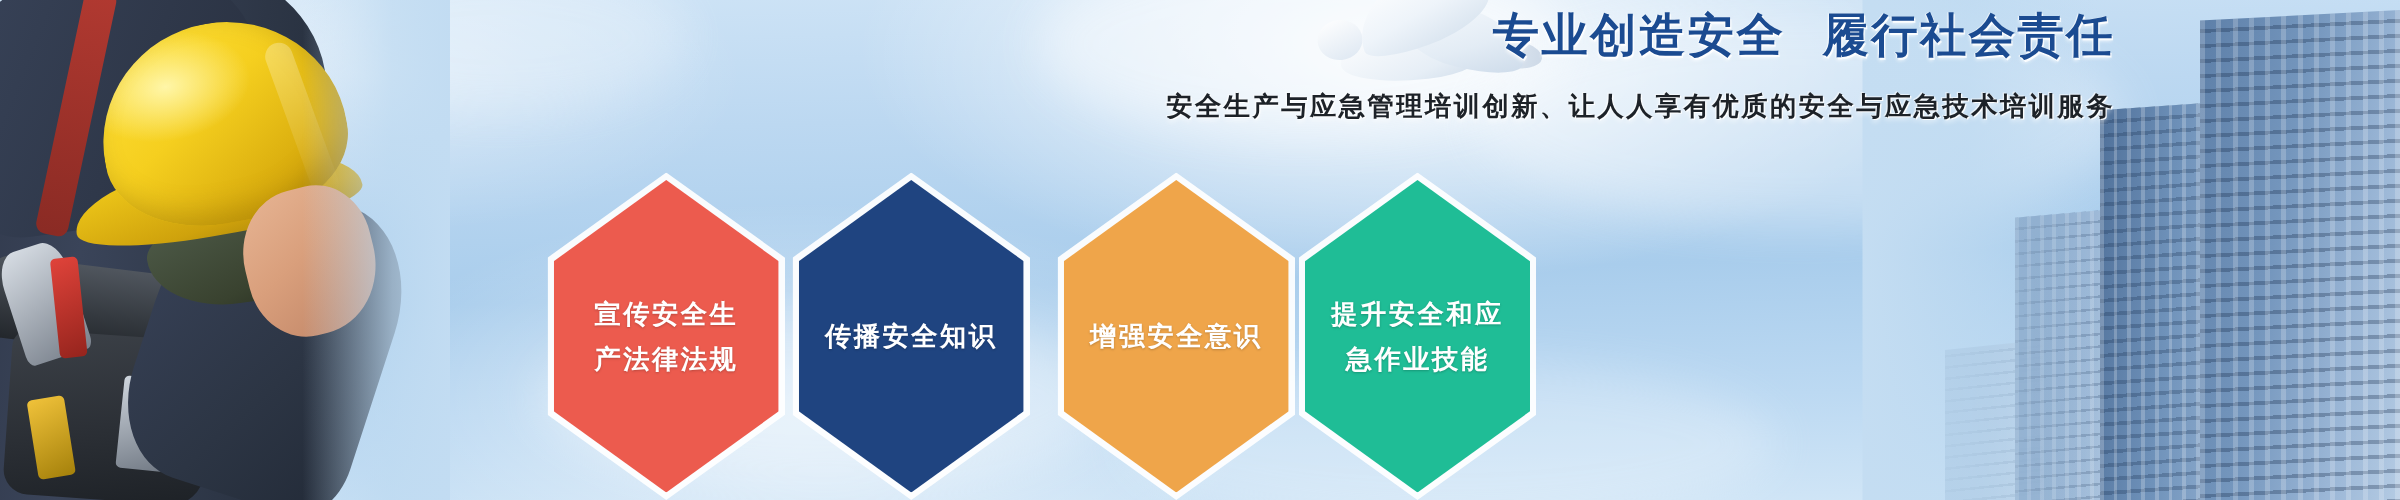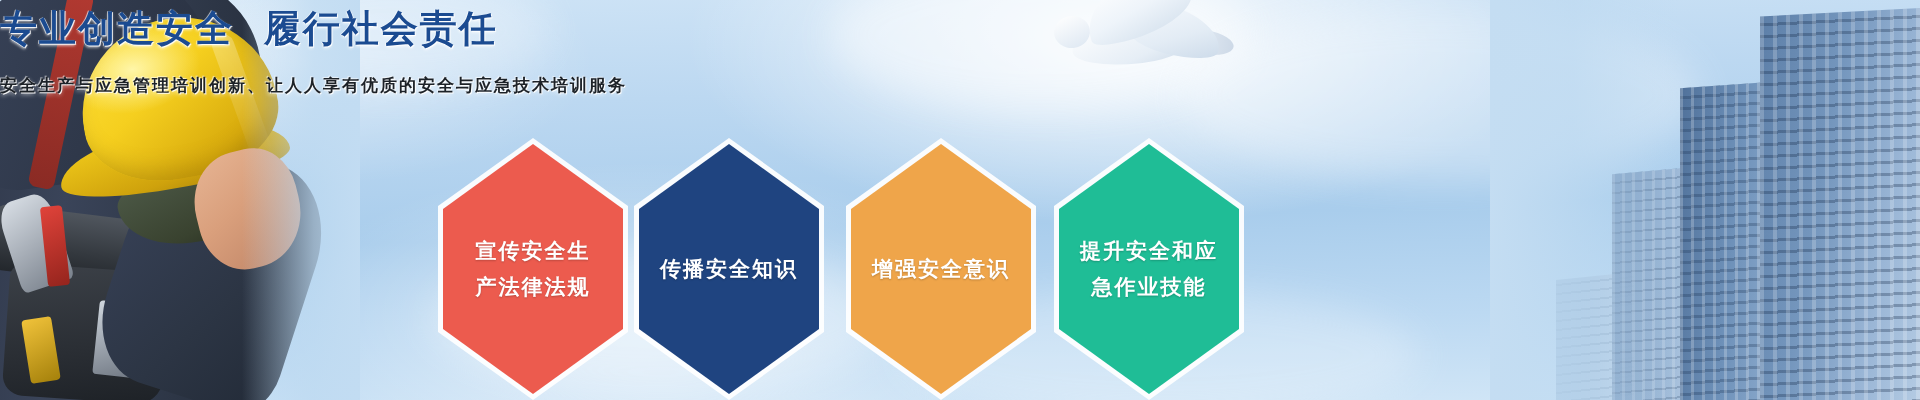--- a/index.html
+++ b/index.html
@@ -210,40 +210,40 @@
   .d-tail {
     position:absolute; left:156px; top:40px; width:58px; height:24px;
     background:linear-gradient(90deg,#eef4fa,#cdd9e7);
     border-radius:20% 60% 60% 20%;
     transform:rotate(10deg);
   }
 
   
   #headline {
     position:absolute; left:0; top:4px; width:1692px;
-    text-align:left;
+    text-align:right;
     z-index:6;
   }
   #title {
     font-family:"DejaVu Sans","Liberation Sans",sans-serif;
     font-size:37px;
     font-weight:bold;
     letter-spacing:2px;
     color:#1b4b91;
     text-shadow:
       1px 1px 0 rgba(255,255,255,.85),
       -1px 0 0 rgba(255,255,255,.6),
       0 2px 3px rgba(255,255,255,.7);
     line-height:50px;
     white-space:pre;
   }
   #subtitle {
     margin-top:16px;
     font-family:"DejaVu Sans","Liberation Sans",sans-serif;
-    font-size:17px;
+    font-size:21px;
     font-weight:bold;
     letter-spacing:2px;
     color:#1d2228;
     text-shadow:
       1px 1px 0 rgba(255,255,255,.9),
       -1px -1px 0 rgba(255,255,255,.55),
       0 2px 4px rgba(255,255,255,.65);
     line-height:30px;
   }
 
@@ -281,21 +281,21 @@
     letter-spacing:2px;
     line-height:36px;
     text-align:center;
     text-shadow:0 1px 2px rgba(0,0,0,.22);
     padding:0 14px;
     white-space:pre-line;
   }
   .hex-1 { left:0px;   }
   .hex-2 { left:196px; }
   .hex-3 { left:392px;margin-left:16px; }
-  .hex-4 { left:616px; }
+  .hex-4 { left:601px; }
 </style>
 </head>
 <body style="background: rgb(188, 216, 240);">
 
 <div id="banner">
 
   <div class="cloud c1"></div>
   <div class="cloud c2"></div>
   <div class="cloud c3"></div>
   <div class="cloud c4"></div>

